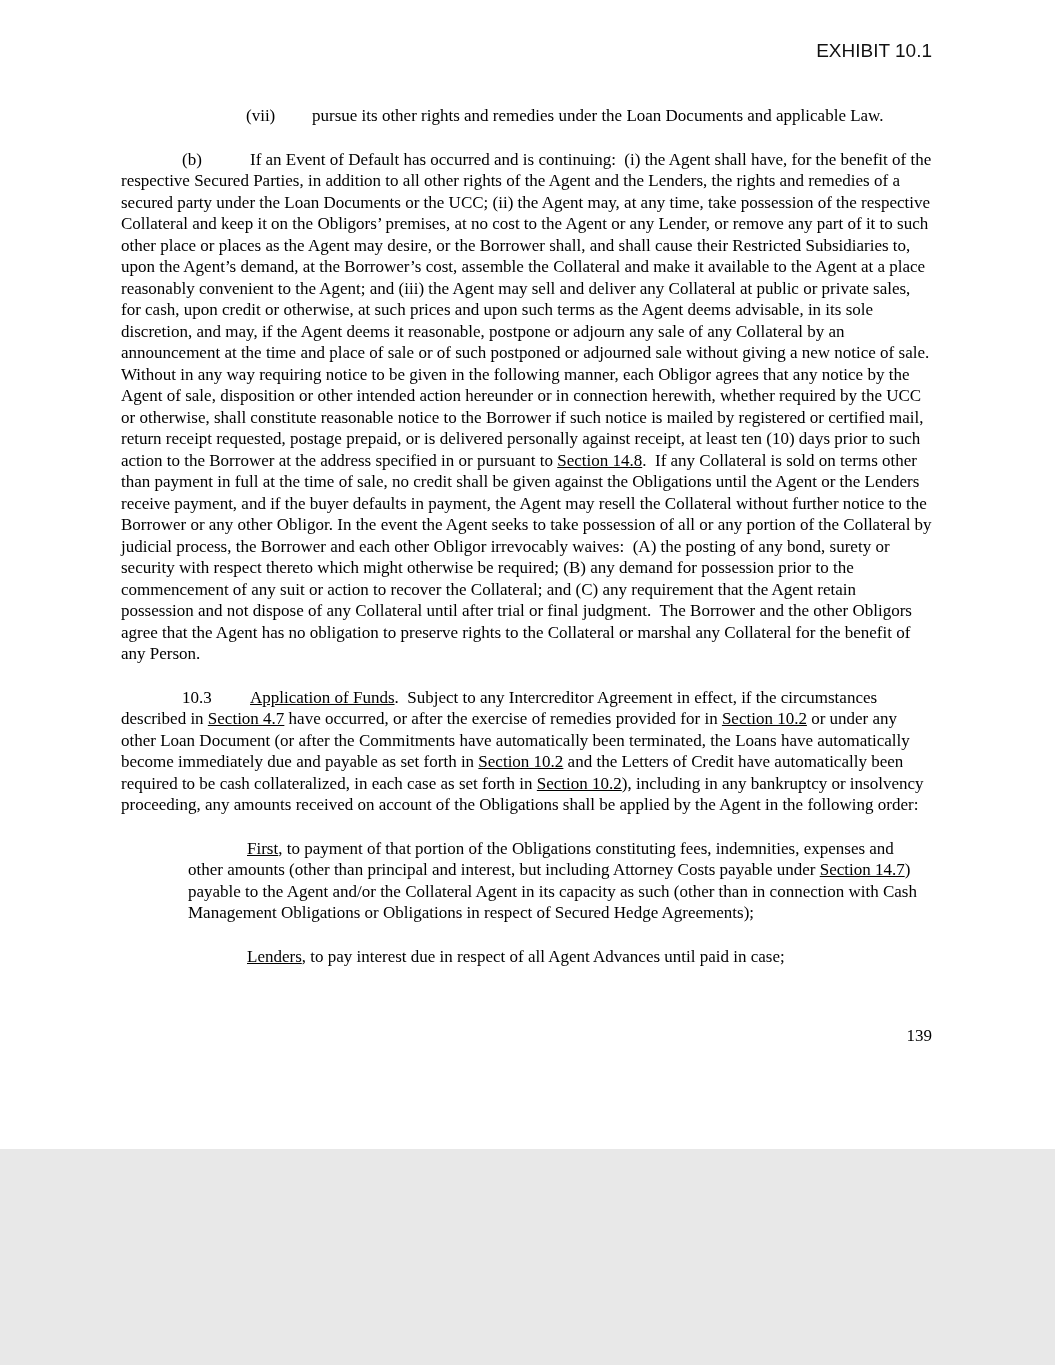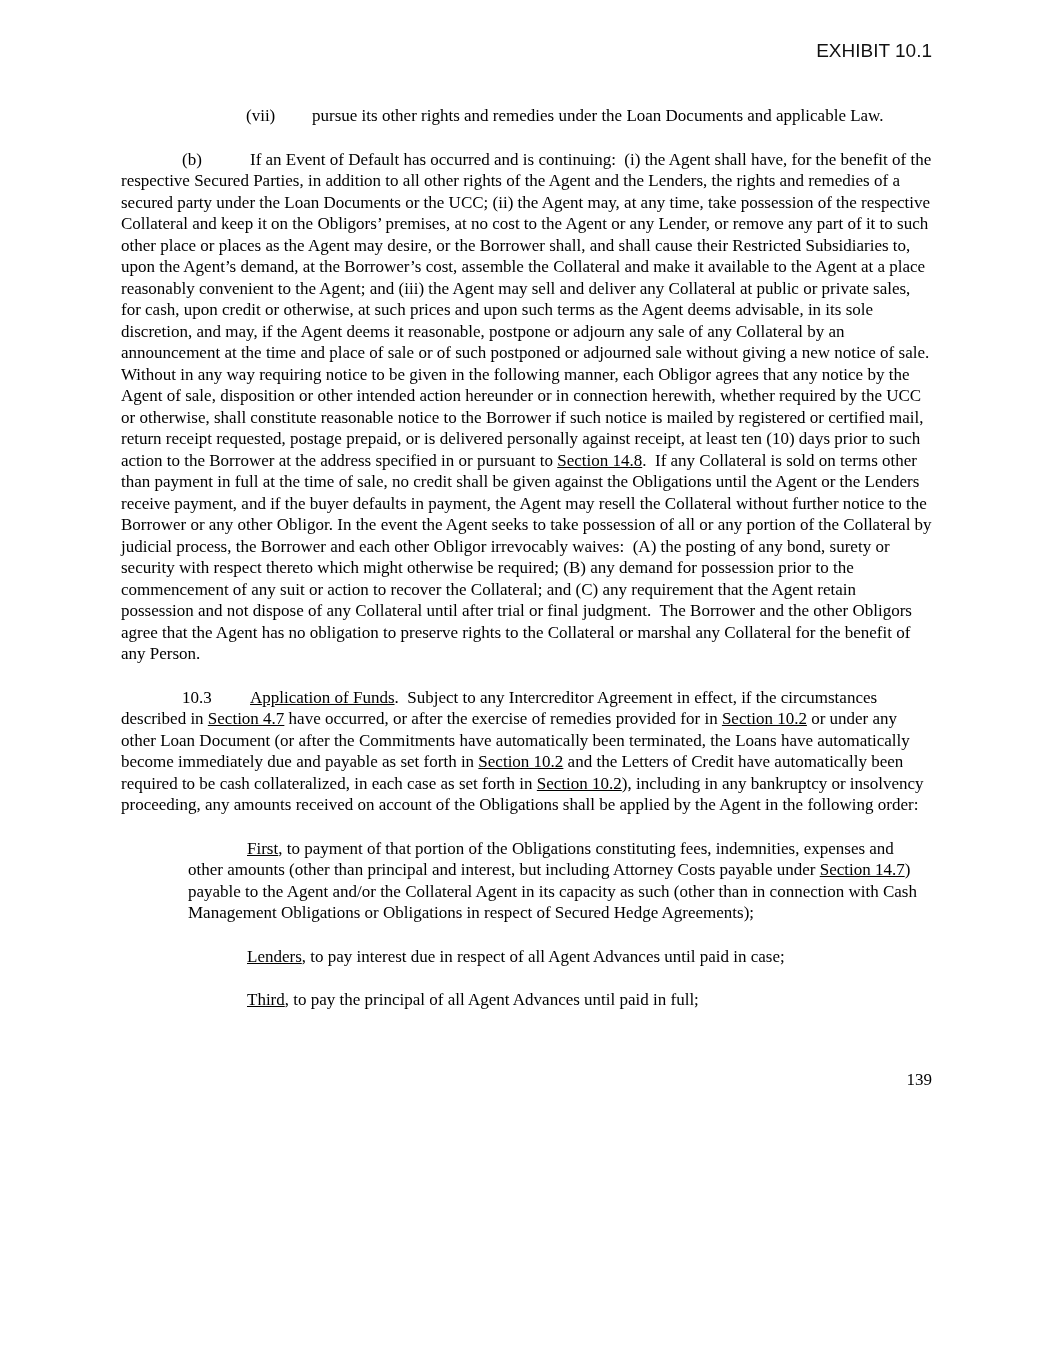--- a/index.html
+++ b/index.html
@@ -1,19 +1,19 @@
 <!DOCTYPE html>
 <html><head>
 <meta charset="utf-8">
 <style>
   html, body { margin: 0; padding: 0; background: #e8e8e8; }
   .page {
     position: relative;
     width: 1055px;
-    height: 1365px;
+    height: 1149px;
     margin: 0 auto;
     background: #ffffff;
     box-sizing: border-box;
     padding: 40px 123px 0 121px;
     color: #000000;
     font-family: "Liberation Serif", serif;
     font-size: 17px;
     line-height: 21.5px;
   }
   .header {
@@ -58,21 +58,20 @@
     <p class="p p-list"><span class="label">(vii)</span><span><span>pursue its other rights and remedies under the Loan Documents and applicable Law.</span></span></p>
 
     <p class="p p-body"><span class="label">(b)</span><span><span>If an Event of Default has occurred and is continuing:  (i) the Agent shall have, for the benefit of the respective Secured Parties, in addition to all other rights of the Agent and the Lenders, the rights and remedies of a secured party under the Loan Documents or the UCC; (ii) the Agent may, at any time, take possession of the respective Collateral and keep it on the Obligors’ premises, at no cost to the Agent or any Lender, or remove any part of it to such other place or places as the Agent may desire, or the Borrower shall, and shall cause their Restricted Subsidiaries to, upon the Agent’s demand, at the Borrower’s cost, assemble the Collateral and make it available to the Agent at a place reasonably convenient to the Agent; and (iii) the Agent may sell and deliver any Collateral at public or private sales, for cash, upon credit or otherwise, at such prices and upon such terms as the Agent deems advisable, in its sole discretion, and may, if the Agent deems it reasonable, postpone or adjourn any sale of any Collateral by an announcement at the time and place of sale or of such postponed or adjourned sale without giving a new notice of sale.  Without in any way requiring notice to be given in the following manner, each Obligor agrees that any notice by the Agent of sale, disposition or other intended action hereunder or in connection herewith, whether required by the UCC or otherwise, shall constitute reasonable notice to the Borrower if such notice is mailed by registered or certified mail, return receipt requested, postage prepaid, or is delivered personally against receipt, at least ten (10) days prior to such action to the Borrower at the address specified in or pursuant to </span><span class="u">Section 14.8</span><span>.  If any Collateral is sold on terms other than payment in full at the time of sale, no credit shall be given against the Obligations until the Agent or the Lenders receive payment, and if the buyer defaults in payment, the Agent may resell the Collateral without further notice to the Borrower or any other Obligor. In the event the Agent seeks to take possession of all or any portion of the Collateral by judicial process, the Borrower and each other Obligor irrevocably waives:  (A) the posting of any bond, surety or security with respect thereto which might otherwise be required; (B) any demand for possession prior to the commencement of any suit or action to recover the Collateral; and (C) any requirement that the Agent retain possession and not dispose of any Collateral until after trial or final judgment.  The Borrower and the other Obligors agree that the Agent has no obligation to preserve rights to the Collateral or marshal any Collateral for the benefit of any Person.</span></span></p>
 
     <p class="p p-body"><span class="label">10.3</span><span><span class="u">Application of Funds</span><span>.  Subject to any Intercreditor Agreement in effect, if the circumstances described in </span><span class="u">Section 4.7</span><span> have occurred, or after the exercise of remedies provided for in </span><span class="u">Section 10.2</span><span> or under any other Loan Document (or after the Commitments have automatically been terminated, the Loans have automatically become immediately due and payable as set forth in </span><span class="u">Section 10.2</span><span> and the Letters of Credit have automatically been required to be cash collateralized, in each case as set forth in </span><span class="u">Section 10.2</span><span>), including in any bankruptcy or insolvency proceeding, any amounts received on account of the Obligations shall be applied by the Agent in the following order:</span></span></p>
 
     <p class="p p-clause"><span><span class="u">First</span><span>, to payment of that portion of the Obligations constituting fees, indemnities, expenses and other amounts (other than principal and interest, but including Attorney Costs payable under </span><span class="u">Section 14.7</span><span>) payable to the Agent and/or the Collateral Agent in its capacity as such (other than in connection with Cash Management Obligations or Obligations in respect of Secured Hedge Agreements);</span></span></p>
 
     <p class="p p-clause"><span><span class="u">Lenders</span><span>, to pay interest due in respect of all Agent Advances until paid in case;</span></span></p>
 
-    <p class="p p-clause"><span><span class="u">Third</span><span>, to pay the principal of all Agent Advances until paid in full;</span></span></p>
 
   </main>
 
   <div class="footer">
     <span>139</span>
   </div>
 
 </div>
 
 </body></html>

